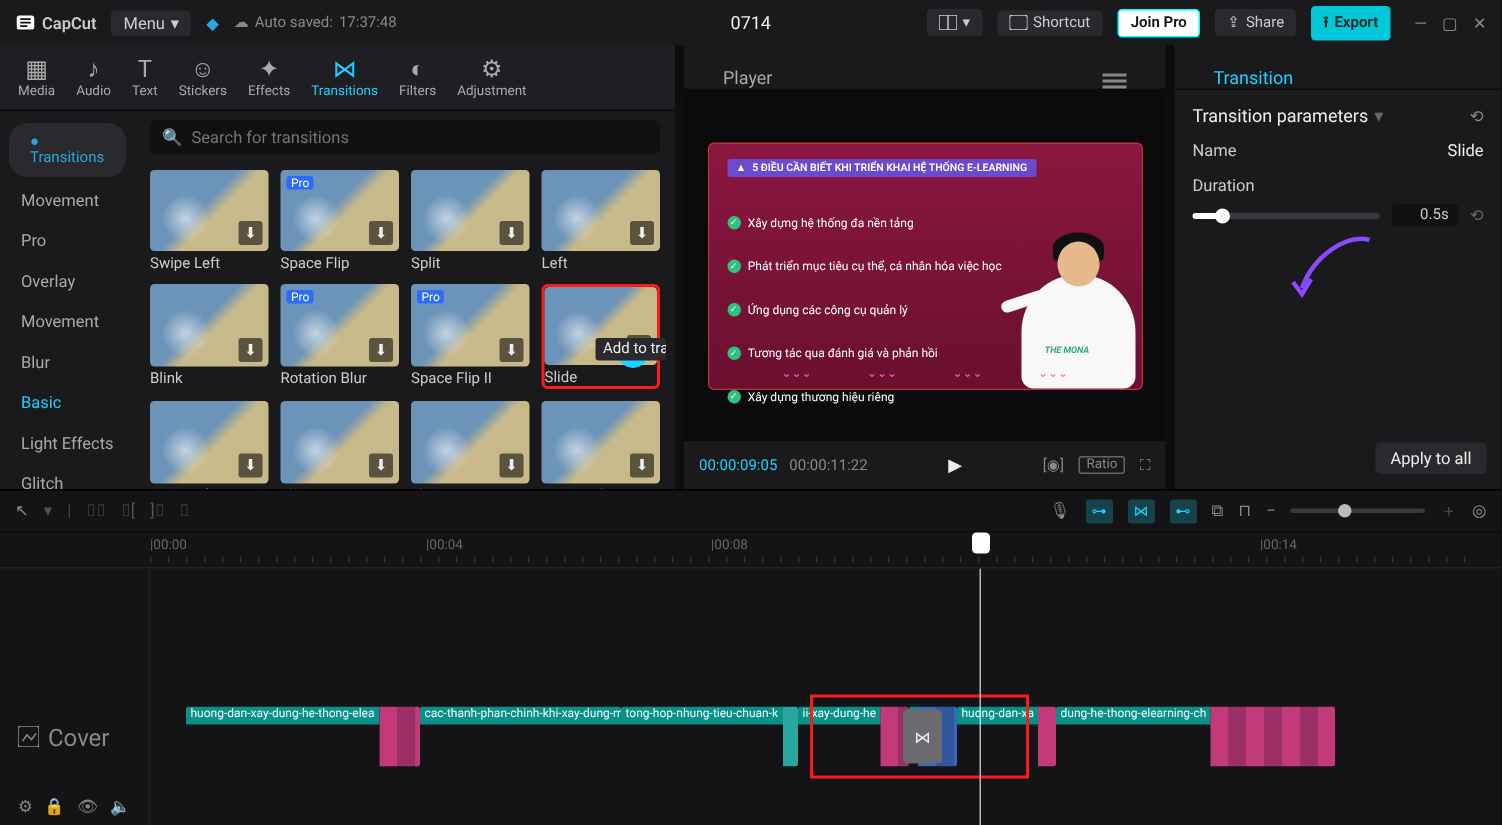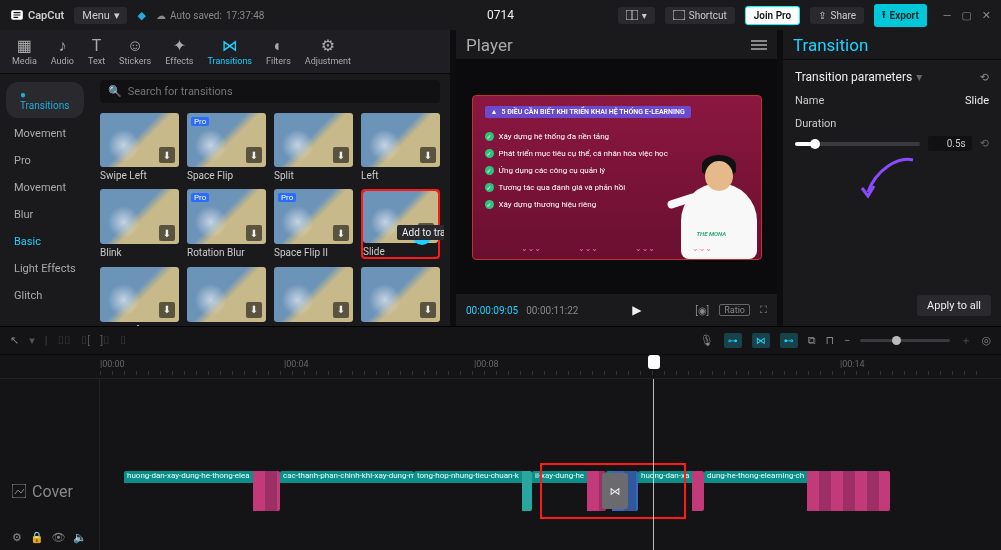--- a/index.html
+++ b/index.html
@@ -37,25 +37,25 @@
   .thumb::before { content:""; position:absolute; inset:0; background:radial-gradient(circle at 30% 60%,rgba(255,255,255,.6),transparent 25%); }
   .titem .dl { position:absolute; right:4px; bottom:18px; width:16px; height:16px; background:rgba(0,0,0,.55); border-radius:2px; display:flex; align-items:center; justify-content:center; font-size:10px; color:#eee;}
   .titem .pro { position:absolute; left:4px; top:4px; background:#2b6cff; color:#fff; font-size:8px; padding:0 3px; border-radius:2px;}
   .tname { color:#ccc; font-size:10px; white-space:nowrap; overflow:hidden; text-overflow:ellipsis;}
   .highlight { border:2px solid #ff1a1a; border-radius:4px; }
   .highlight .thumb { display:flex; }
   .add-badge { position:absolute; right:6px; top:34px; width:20px; height:20px; border-radius:10px; background:#1fd1ff; color:#022; font-size:14px; display:flex; align-items:center; justify-content:center; font-weight:700;}
   .tooltip { position:absolute; left:34px; bottom:17px; background:#2a2a2e; color:#eee; font-size:10px; padding:2px 5px; border-radius:2px; white-space:nowrap; }
 
   .player-panel { flex:1; margin:0 6px; display:flex; flex-direction:column; }
-  .panel-head { height:30px; display:flex; align-items:center; justify-content:space-between; padding:0 10px; color:#aaa; font-size:17px; border-bottom:1px solid #0a0a0a;}
+  .panel-head { height:30px; display:flex; align-items:flex-end; justify-content:space-between; padding:0 26px; color:#aaa; font-size:12px; border-bottom:1px solid #0a0a0a;}
   .preview { flex:1; background:#0b0b0d; display:flex; align-items:center; justify-content:center; position:relative; }
   .slide { width:290px; height:165px; background:linear-gradient(180deg,#8b1740 0%,#6a0f30 100%); border:1px solid #b33; border-radius:4px; padding:10px 12px; position:relative; color:#fff; font-size:8px; }
   .slide-title { background:#6a4bd0; padding:2px 6px; border-radius:2px; display:inline-flex; align-items:center; gap:4px; font-weight:600; font-size:7px; margin-bottom:6px;}
-  .bullet { display:flex; align-items:center; gap:5px; margin:8px 0;text-align:center; }
+  .bullet { display:flex; align-items:center; gap:5px; margin:20px 0;text-align:center; }
   .bullet .chk { width:9px; height:9px; border-radius:50%; background:#2ec27e; display:flex; align-items:center; justify-content:center; font-size:6px; color:#fff;}
   .presenter { position:absolute; right:2px; bottom:0; width:80px; height:110px; }
   .presenter .body { width:76px; height:76px; background:#f8f8f8; border-radius:50% 50% 8px 8px; position:absolute; bottom:0; left:2px;}
   .presenter .head { width:28px; height:30px; background:#e6b98a; border-radius:50%; position:absolute; top:12px; left:26px;}
   .presenter .hair { width:34px; height:20px; background:#111; border-radius:50% 50% 20% 20%; position:absolute; top:6px; left:23px;}
   .presenter .arm { width:30px; height:8px; background:#f8f8f8; position:absolute; top:48px; left:-12px; border-radius:4px; transform:rotate(-18deg);}
   .tshirt-text { position:absolute; bottom:22px; left:18px; font-size:6px; color:#3a7; font-style:italic; font-weight:700;}
   .player-bar { height:32px; display:flex; align-items:center; justify-content:space-between; padding:0 10px; font-size:10px; color:#888;}
   .pb-left { display:flex; gap:8px; align-items:center;}
   .pb-left .cur { color:#1fd1ff; }
@@ -191,20 +191,21 @@
         <div class="cat">
           <span class="ic">⚙</span>
           <span>Adjustment</span>
         </div>
       </div>
     <div class="left-body">
       <div class="sidelist" id="sidelist">
         <div class="sidelist-item pill">● <span>Transitions</span></div>
       <div class="sidelist-item">Movement</div>
           <div class="sidelist-item">Pro</div>
+          <div class="sidelist-item">Overlay</div>
           <div class="sidelist-item">Movement</div>
           <div class="sidelist-item">Blur</div>
           <div class="sidelist-item active">Basic</div>
           <div class="sidelist-item">Light Effects</div>
           <div class="sidelist-item">Glitch</div>
         </div>
       <div class="grid-area">
         <div class="search">
           <span>🔍</span>
           <input placeholder="Search for transitions" style="">

